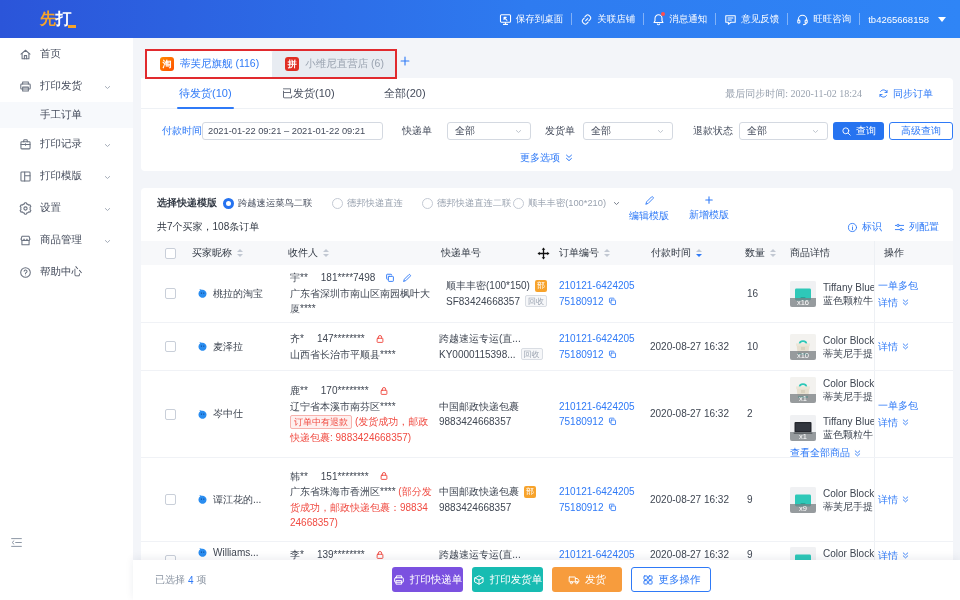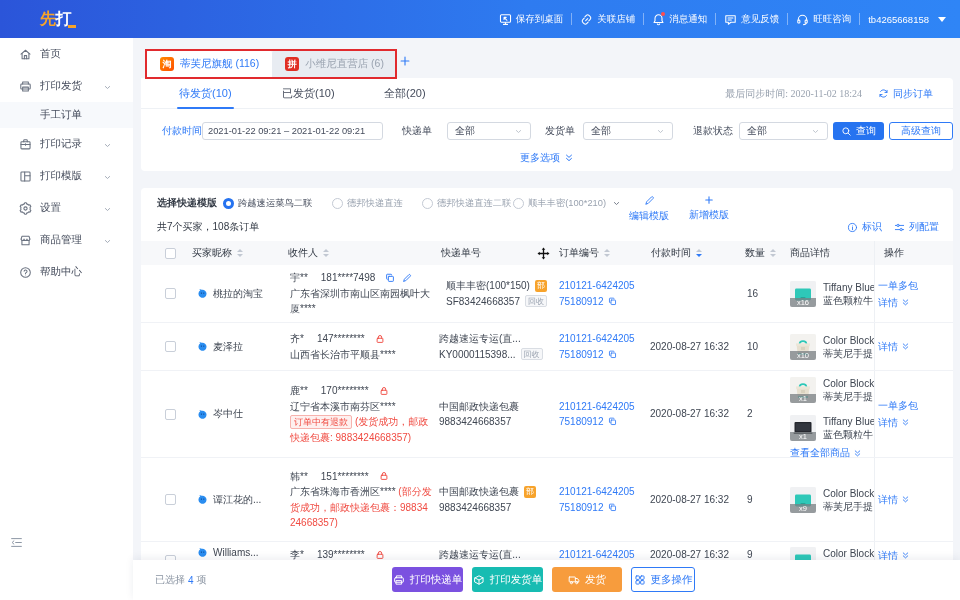--- a/index.html
+++ b/index.html
@@ -127,21 +127,21 @@
   .footer { position:absolute; left:133px; top:560px; width:827px; height:40px; background:#fff;
     box-shadow:0 -2px 8px rgba(20,35,80,.08); z-index:20; }
   .sel-info { position:absolute; left:22px; top:0; height:40px; display:flex; align-items:center; font-size:10px; color:#8a94a2; gap:3px; }
   .sel-info b { color:#2f7af7; font-weight:400; }
   .fbtn { position:absolute; top:7px; height:25px; border-radius:3px; display:flex; align-items:center; justify-content:center;
     gap:5px; font-size:10.5px; color:#fff; cursor:pointer; white-space:nowrap; }
   .fbtn svg { width:12px; height:12px; }
   .fbtn.b1 { left:259px; width:71px; background:#7b51e0; }
   .fbtn.b2 { left:339px; width:71px; background:#17bcb2; }
   .fbtn.b3 { left:419px; width:70px; background:#f79c3d; }
-  .fbtn.b4 { left:498px; width:64px; background:#fff; color:#2f7af7; border:1px solid #2f7af7;align-items:center; }
+  .fbtn.b4 { left:498px; width:80px; background:#fff; color:#2f7af7; border:1px solid #2f7af7;align-items:center; }
 </style>
 </head>
 <body>
 
 <div class="topbar">
   <div class="logo"><span class="l1">先</span><span class="l2">打</span><span class="l3"></span></div>
   <div class="tb-menu" id="tbMenu">
       <div class="tb-item">
         <span class="tb-ico">
           <svg width="13" height="13" viewBox="0 0 16 16" fill="none" stroke="#fff" stroke-width="1.3" stroke-linecap="round" stroke-linejoin="round">

